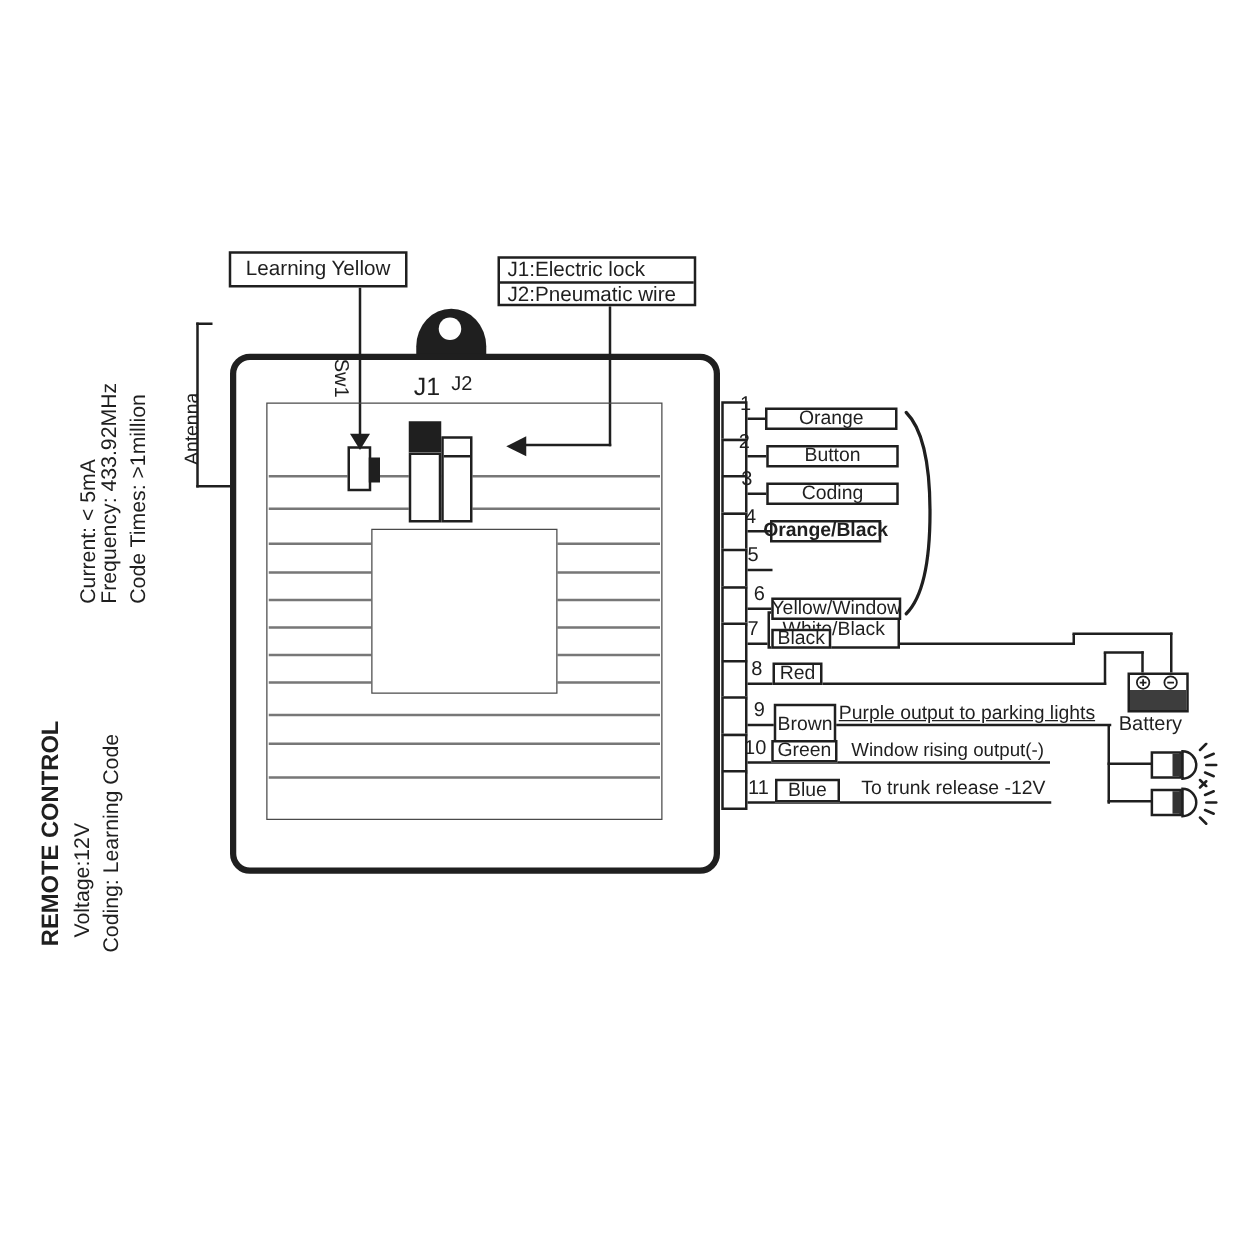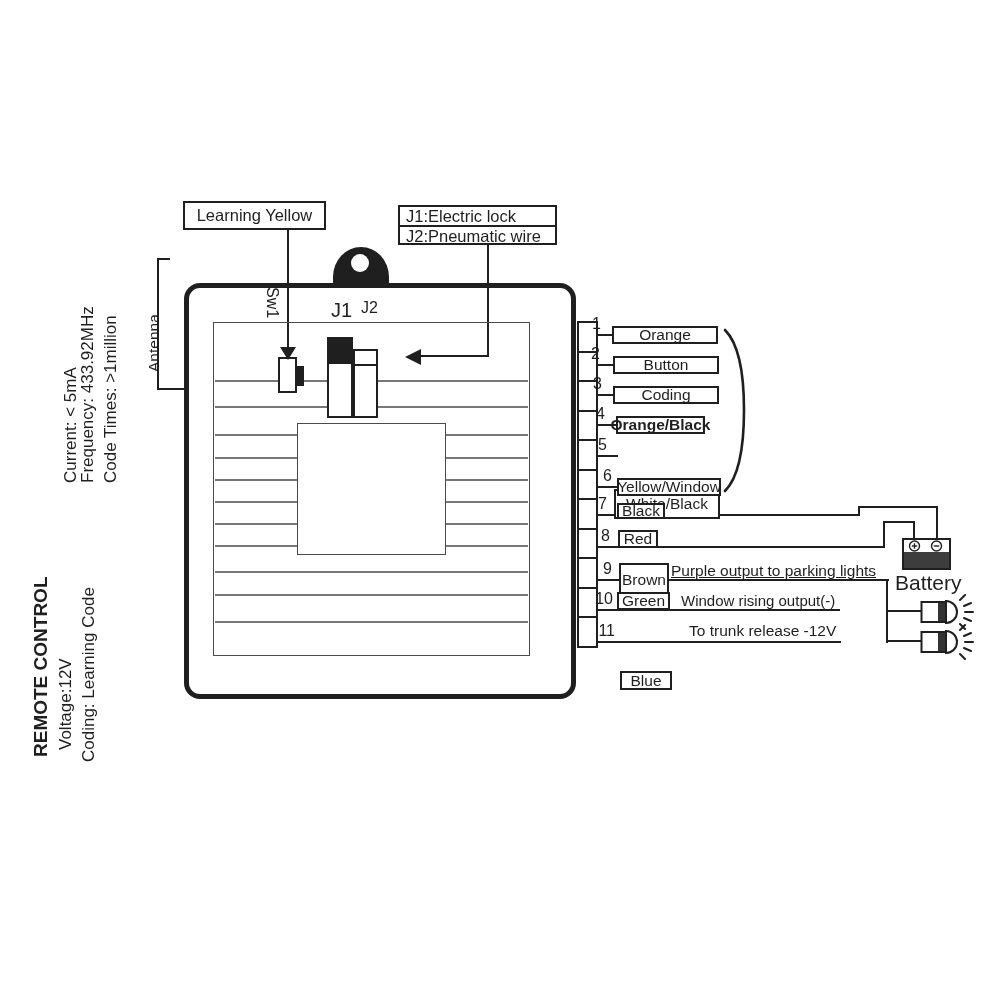--- a/index.html
+++ b/index.html
@@ -96,21 +96,21 @@
   <div class="abs" style="left:902px;top:538px;width:49px;height:32px;border:2px solid var(--ink);background:#fff;box-sizing:border-box;z-index:2;">
     <div style="position:absolute;left:0;right:0;top:12px;height:16px;background:var(--batt);"></div>
   </div>
   <svg class="abs" style="left:902px;top:538px;z-index:3;" width="49" height="14" viewBox="0 0 49 14">
     <circle cx="12.5" cy="8" r="5" fill="none" stroke="#1f1f1f" stroke-width="1.4"></circle>
     <line x1="9.8" y1="8" x2="15.2" y2="8" stroke="#1f1f1f" stroke-width="1.4"></line>
     <line x1="12.5" y1="5.3" x2="12.5" y2="10.7" stroke="#1f1f1f" stroke-width="1.4"></line>
     <circle cx="34.5" cy="8" r="5" fill="none" stroke="#1f1f1f" stroke-width="1.4"></circle>
     <line x1="31.8" y1="8" x2="37.2" y2="8" stroke="#1f1f1f" stroke-width="1.4"></line>
   </svg>
-  <div class="abs" style="left:895px;top:571px;width:64px;text-align:right;font-size:21px;z-index:3;">Battery</div>
+  <div class="abs" style="left:895px;top:571px;width:64px;text-align:left;font-size:16px;z-index:3;">Battery</div>
 
   <svg class="abs" style="left:920px;top:594px;z-index:3;" width="58" height="36" viewBox="0 0 58 36">
     <rect x="1.5" y="8" width="23" height="20" fill="#fff" stroke="#1f1f1f" stroke-width="2"></rect>
     <rect x="18" y="9" width="8" height="18" fill="#333"></rect>
     <path d="M26,7 A11,11 0 0 1 26,29 Z" fill="#fff" stroke="#1f1f1f" stroke-width="2"></path>
     <g stroke="#1f1f1f" stroke-width="2" stroke-linecap="round">
       <line x1="40" y1="6" x2="45" y2="1"></line>
         <line x1="44" y1="12" x2="51" y2="9"></line>
       <line x1="45" y1="18" x2="53" y2="18"></line>
         <line x1="44" y1="24" x2="51" y2="27"></line>
@@ -179,15 +179,15 @@
     <div class="hl" style="left: 596px; top: 579px; width: 293px;"></div>
     <div class="num" style="left: 584px; top: 560px; width: 28px;">9</div>
     <div class="wbox" style="left: 619px; top: 563px; width: 50px; height: 34px;">Brown</div>
     <div class="note" style="left: 671px; top: 562px; text-decoration: underline;">Purple output to parking lights</div>
     <div class="hl" style="left: 596px; top: 609px; width: 244px;"></div>
     <div class="num" style="left: 585px; top: 590px; width: 28px;">10</div>
     <div class="wbox" style="left: 617px; top: 592px; width: 53px; height: 18px;">Green</div>
     <div class="note" style="left: 681px; top: 592px; font-size: 15px;">Window rising output(-)</div>
     <div class="hl" style="left: 596px; top: 641px; width: 245px;"></div>
     <div class="num" style="left: 587px; top: 622px; width: 28px;">11</div>
-    <div class="wbox" style="left: 620px; top: 623px; width: 52px; height: 19px; margin-top: 48px;">Blue</div>
+    <div class="wbox" style="left: 620px; top: 623px; width: 52px; height: 19px;">Blue</div>
     <div class="note" style="left: 689px; top: 622px;">To trunk release -12V</div>
   </div>
 
 </body></html>

